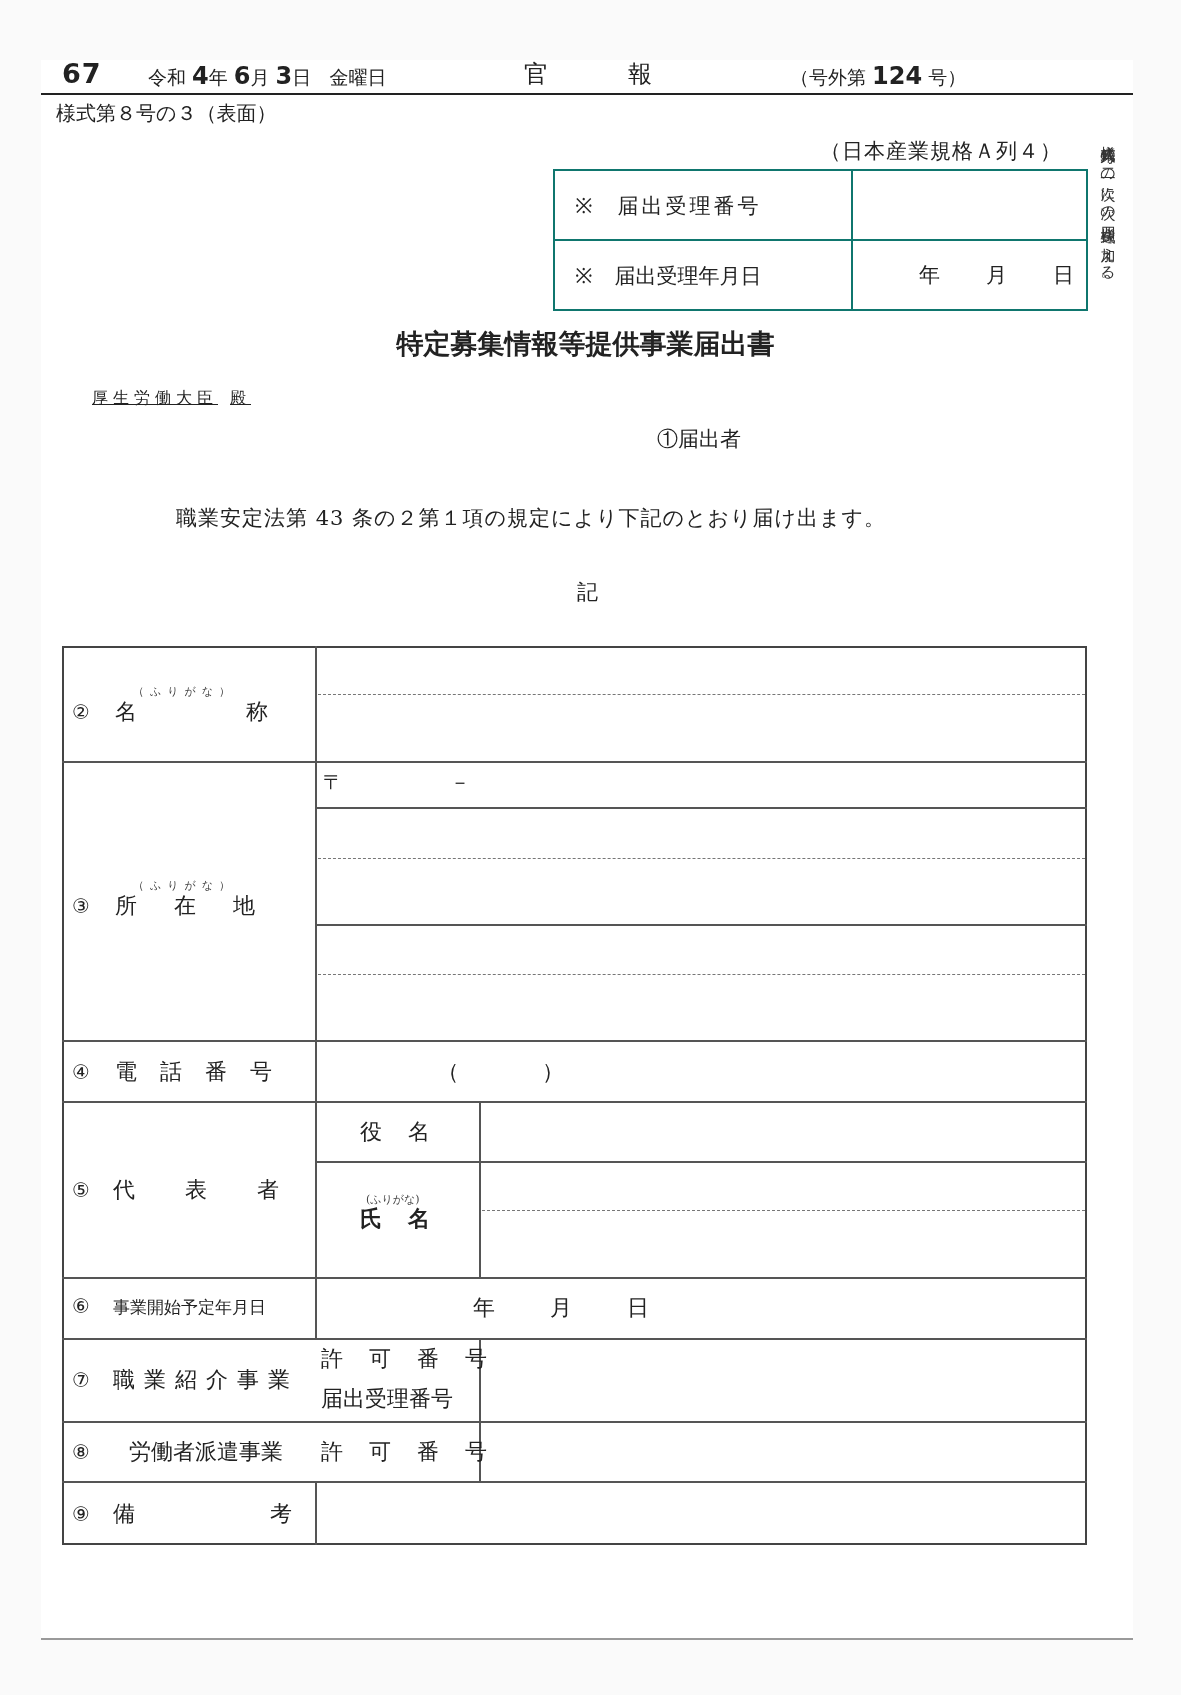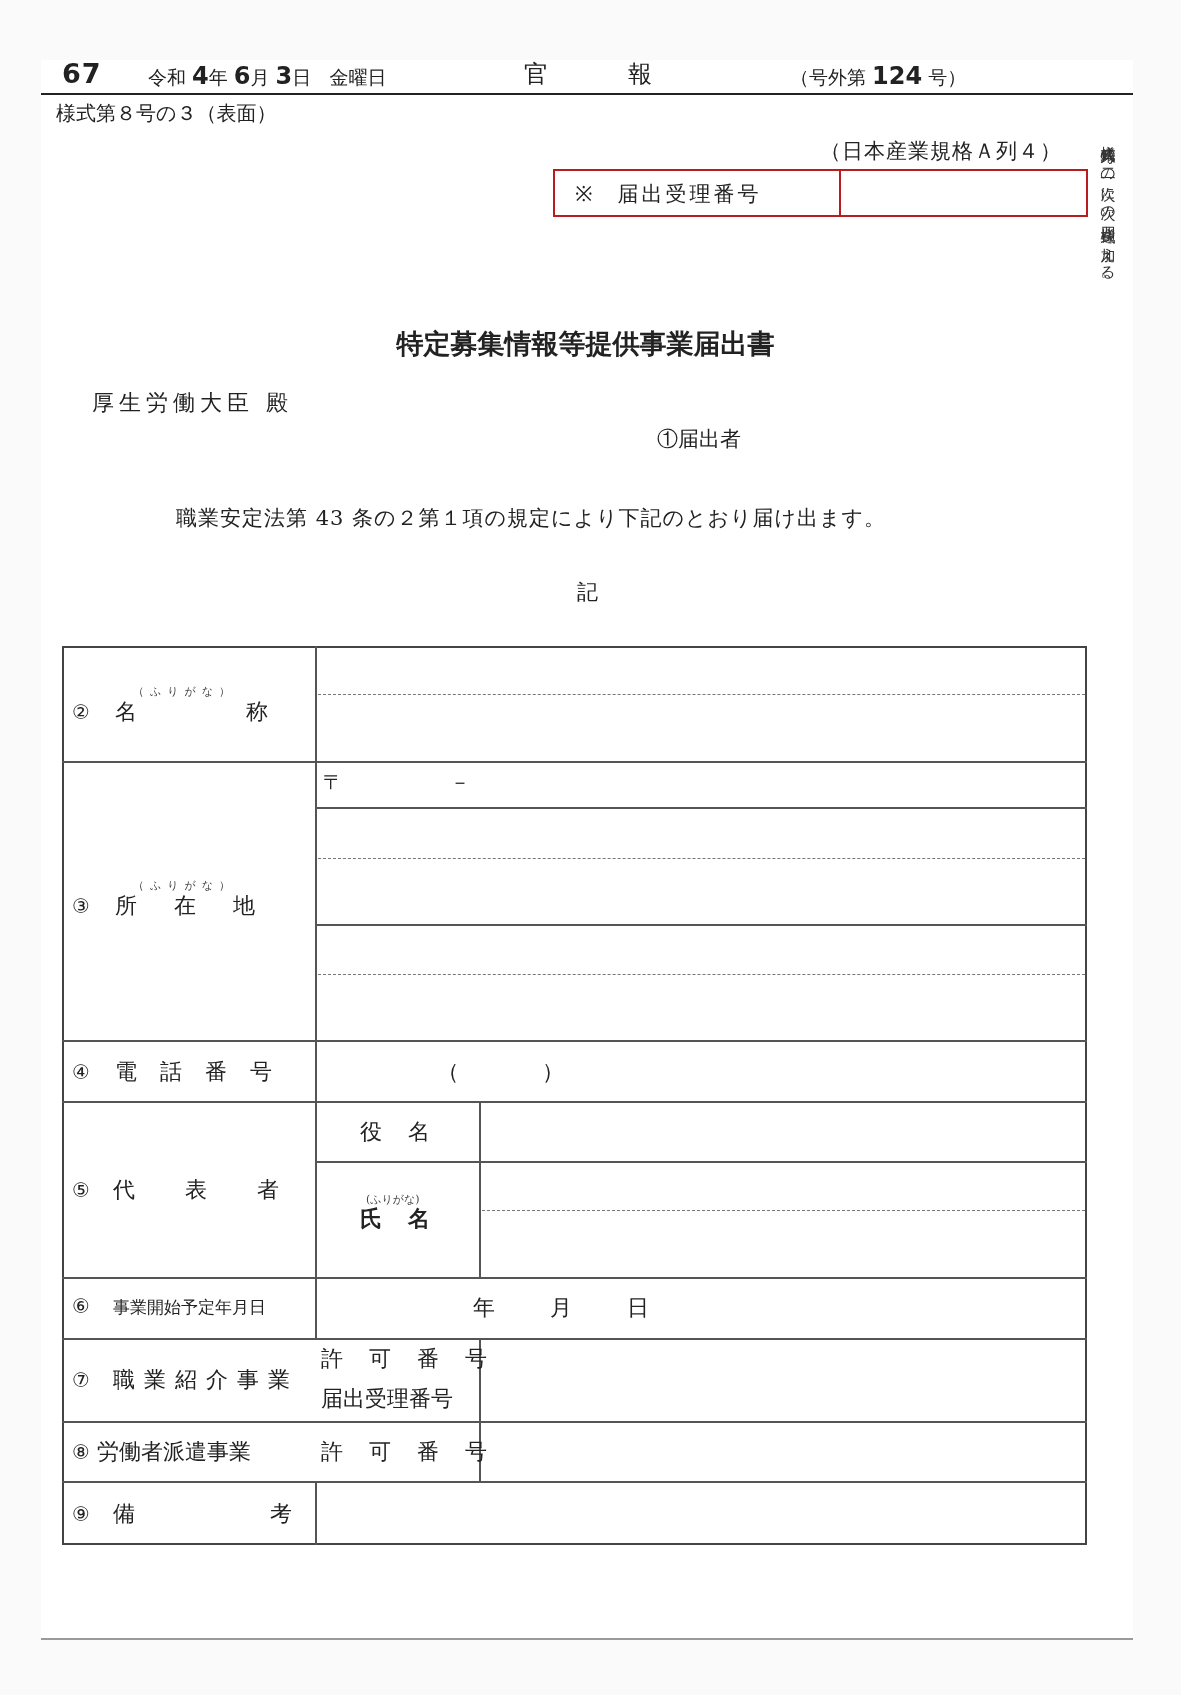--- a/index.html
+++ b/index.html
@@ -24,28 +24,28 @@
   .hdr-pub2 { left: 628px; top: 58px; font-size: 24px; }
   .hdr-issue { left: 790px; top: 62px; font-size: 19px; font-family: "DejaVu Sans", sans-serif; }
   .hdr-issue b { font-size: 24px; font-weight: bold; }
   .form-no { left: 56px; top: 100px; font-size: 20px; }
   .jis { left: 820px; top: 137px; font-size: 21px; letter-spacing: 1px; }
   .vert-note {
     left: 1098px; top: 134px; font-size: 15px; writing-mode: vertical-rl;
     letter-spacing: 1px; color: #333;
   }
   .receipt { left: 553px; top: 169px; width: 535px; border-collapse: collapse; }
-  .receipt td { border: 2px solid #b91c1c; height: 44px; font-size: 21px; padding: 0; }
+  .receipt td { border: 2px solid #0f766e; height: 44px; font-size: 21px; padding: 12px; }
   .receipt td.lab { width: 264px; padding-left: 20px; letter-spacing: 3px; }
   .receipt td.lab .mark { margin-right: 22px; }
   .receipt td.val { text-align: right; padding-right: 12px; }
   .receipt .ymd span { margin-left: 46px; }
   .title { left: 0; width: 1181px; top: 326px; text-align: center; font-size: 27px; font-weight: bold; font-family: "DejaVu Sans", sans-serif; }
   .title-inner { position: relative; left: -5px; }
-  .addressee { left: 92px; top: 388px; font-size: 22px; letter-spacing: 5px; }
+  .addressee { left: 92px; top: 388px; font-size: 16px; letter-spacing: 5px; text-decoration: underline; }
   .addressee .dono { margin-left: 12px; }
   .applicant { left: 657px; top: 425px; font-size: 21px; }
   .statement { left: 176px; top: 504px; font-size: 21px; letter-spacing: 1px; }
   .ki { left: 0; width: 1181px; top: 578px; text-align: center; font-size: 21px; }
   .ki span { position: relative; left: -3px; }
 
   
   .grid { position: absolute; left: 62px; top: 646px; width: 1025px; height: 899px; border: 2px solid #444; box-sizing: border-box; }
   .hl, .vl, .dl { position: absolute; background: #555; }
   .hl { height: 2px; }
@@ -83,20 +83,28 @@
 <div class="abs vert-note">様式第八号の二の次に次の四様式を加える。</div>
 
 <table class="abs receipt">
   <tbody>
       <tr>
     <td class="lab">
       <span class="mark">※</span><span>届出受理番号</span>
     </td>
     <td class="val"></td>
   </tr>
+  <tr>
+    <td class="lab" style="letter-spacing:0">
+      <span class="mark">※</span><span>届出受理年月日</span>
+    </td>
+    <td class="val ymd">
+      <span>年</span><span>月</span><span>日</span>
+    </td>
+  </tr>
 </tbody>
   </table>
 
 <div class="abs title"><span class="title-inner">特定募集情報等提供事業届出書</span></div>
 <div class="abs addressee">
   <span>厚生労働大臣</span><span class="dono">殿</span>
 </div>
 <div class="abs applicant">①届出者</div>
 <div class="abs statement">職業安定法第 43 条の２第１項の規定により下記のとおり届け出ます。</div>
 <div class="abs ki"><span>記</span></div>
@@ -179,21 +187,21 @@
 
 <div class="lbl" style="left:72px; top:1365px;">
   <span class="num">⑦</span>
   <span style="margin-left:16px; letter-spacing:1px">職 業 紹 介 事 業</span>
 </div>
 <div class="lbl" style="left:321px; top:1344px; letter-spacing:2px;">許　可　番　号</div>
 <div class="lbl" style="left:321px; top:1384px;">届出受理番号</div>
 
 <div class="lbl" style="left:72px; top:1437px;">
   <span class="num">⑧</span>
-  <span style="margin-left:0">労働者派遣事業</span>
+  <span style="margin-left:32px">労働者派遣事業</span>
 </div>
 <div class="lbl" style="left:321px; top:1437px; letter-spacing:2px;">許　可　番　号</div>
 
 <div class="lbl" style="left:72px; top:1499px;">
   <span class="num">⑨</span>
   <span style="margin-left:16px">備</span>
   <span style="margin-left:128px">考</span>
 </div>
 
 </body></html>

